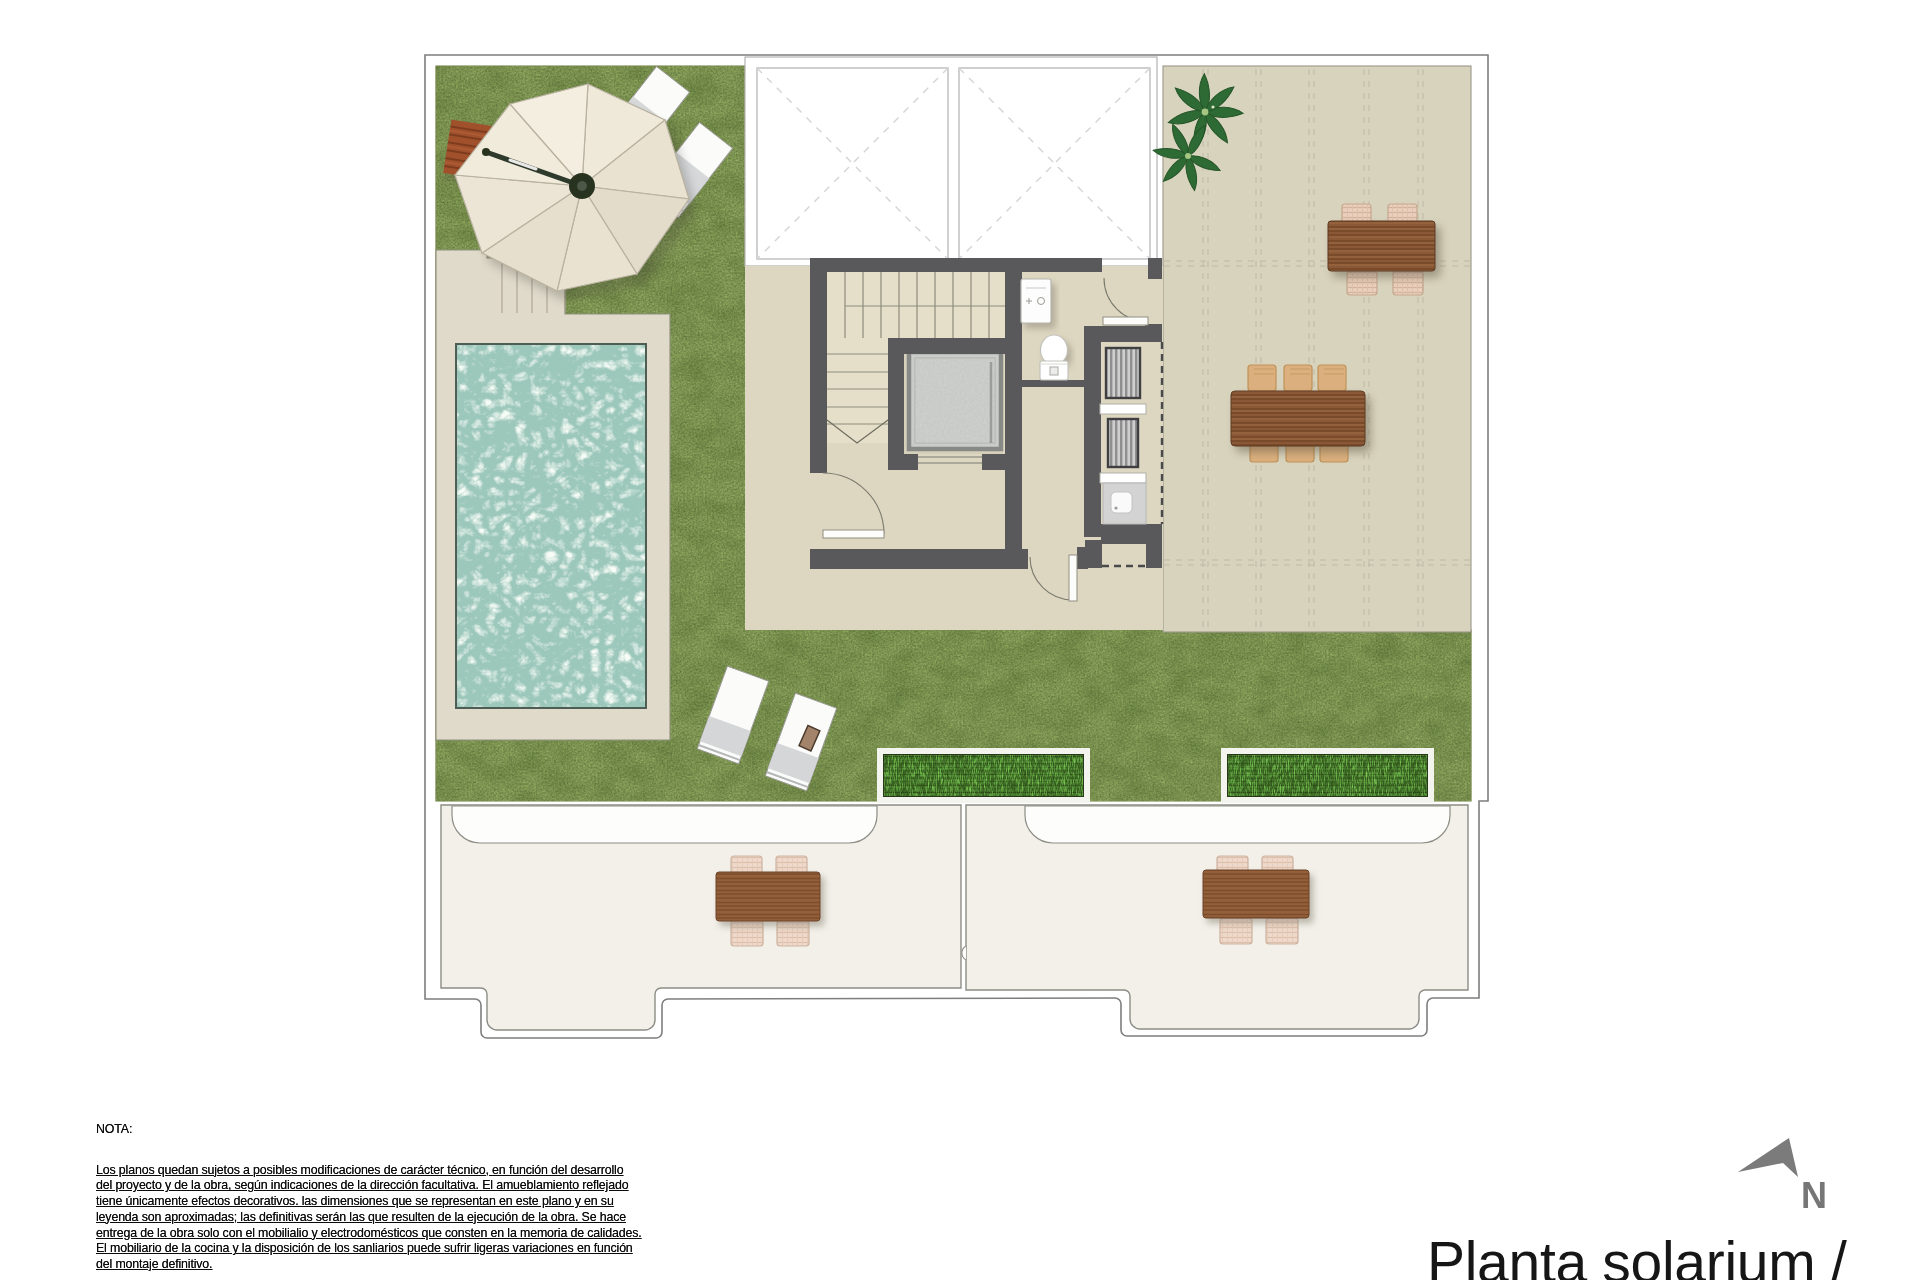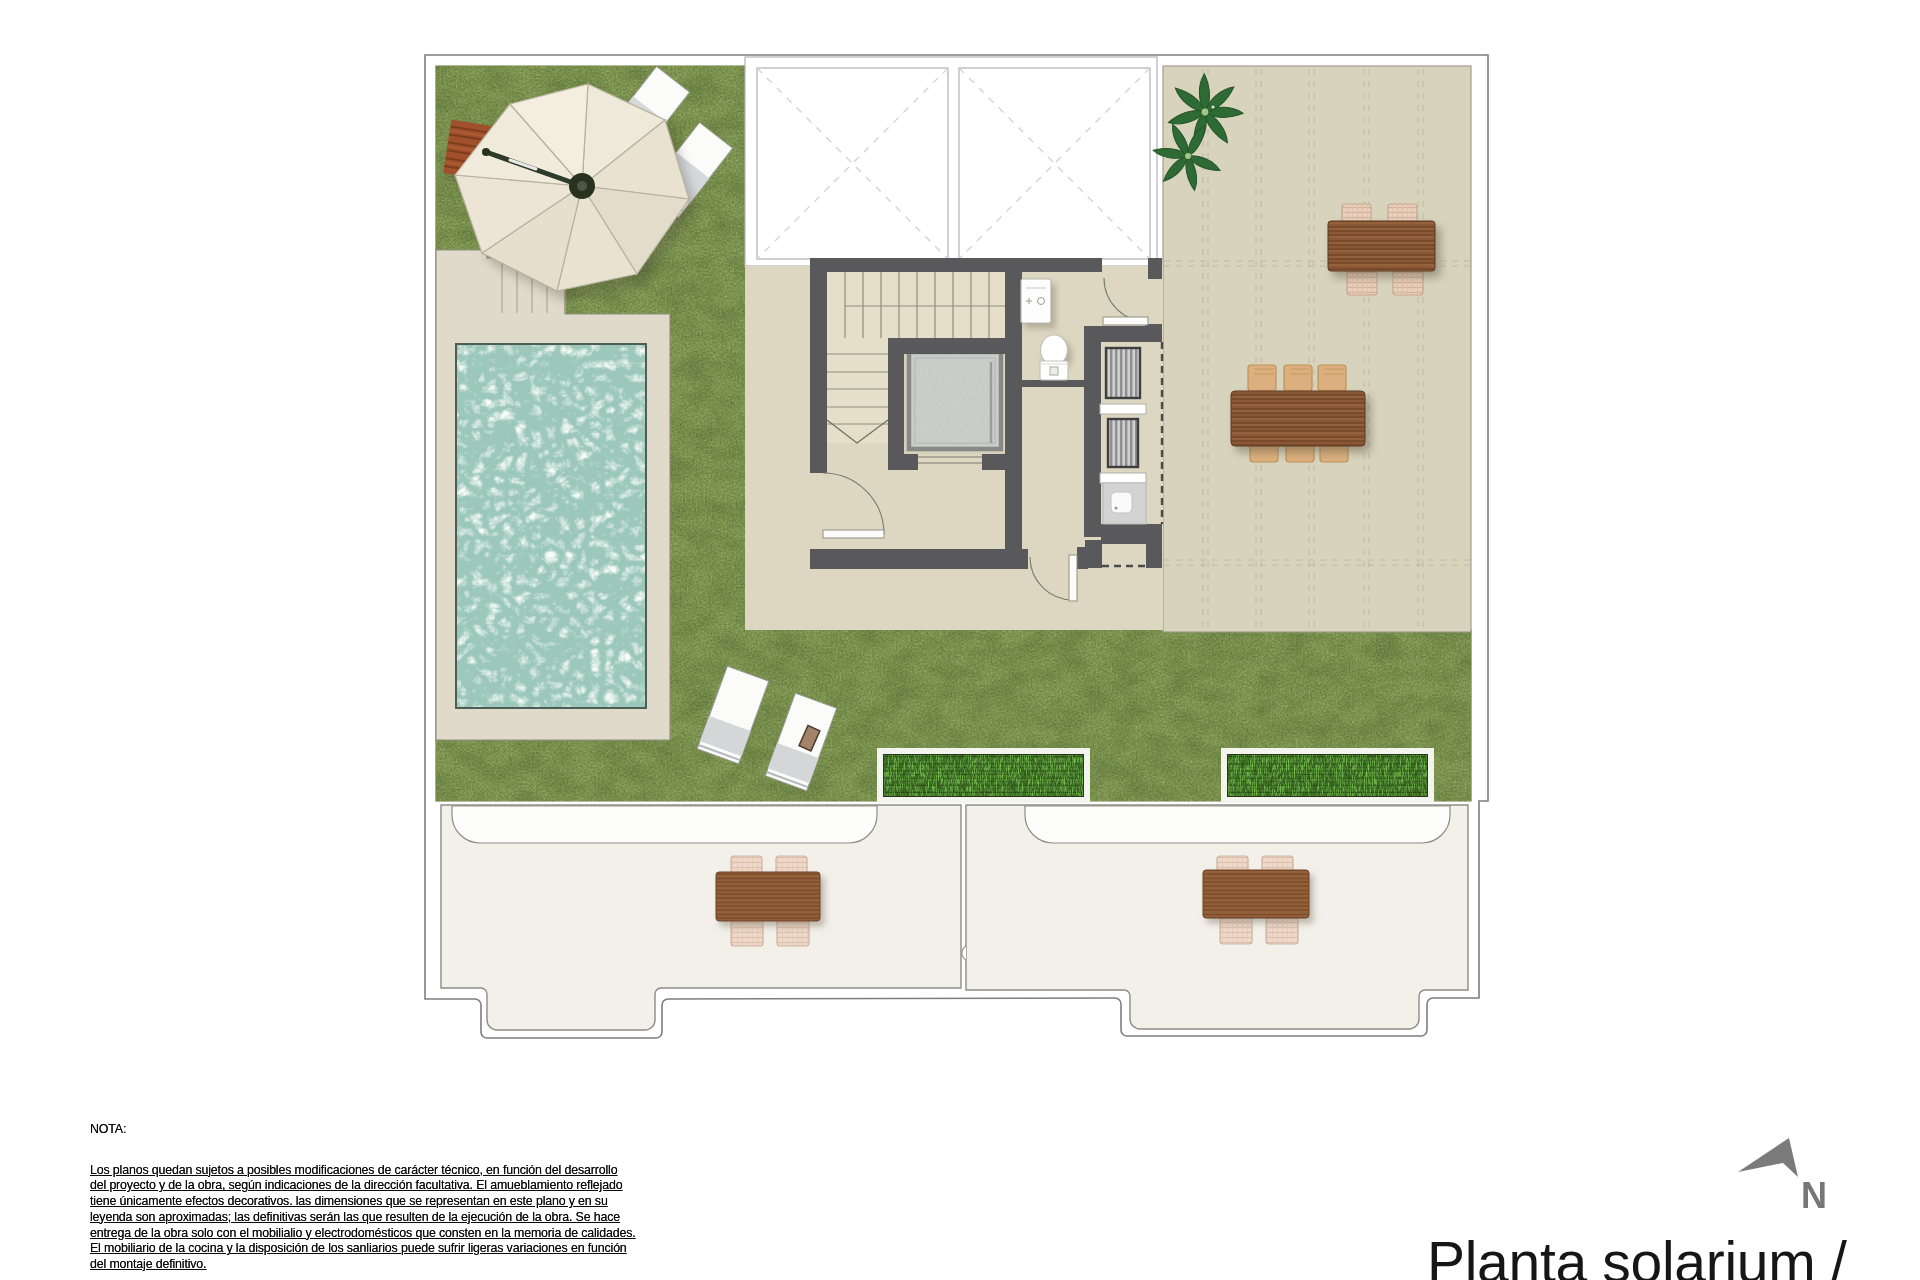--- a/index.html
+++ b/index.html
@@ -1,19 +1,19 @@
 <!DOCTYPE html>
 <html><head>
 <meta charset="utf-8">
 <style>
   html,body{margin:0;padding:0;background:#ffffff;}
   #page{position:relative;width:1920px;height:1280px;background:#ffffff;overflow:hidden;
         font-family:"Liberation Sans", sans-serif;}
   svg{position:absolute;left:0;top:0;}
-  .note{position:absolute;left:90px;top:1122px;width:560px;color:#0b0b0b;
+  .note{position:absolute;left:96px;top:1122px;width:560px;color:#0b0b0b;
         font-size:12.4px;line-height:15.7px;letter-spacing:-0.15px;text-shadow:0 0 0.5px #333;
         font-family:"Liberation Sans",sans-serif;}
   .title{position:absolute;left:1427px;top:1229px;color:#161616;font-size:57px;
          letter-spacing:-0.3px;font-family:"Liberation Sans",sans-serif;}
 </style>
 </head>
 <body>
 <div id="page">
 <svg width="1920" height="1280" viewBox="0 0 1920 1280">
 <defs>

